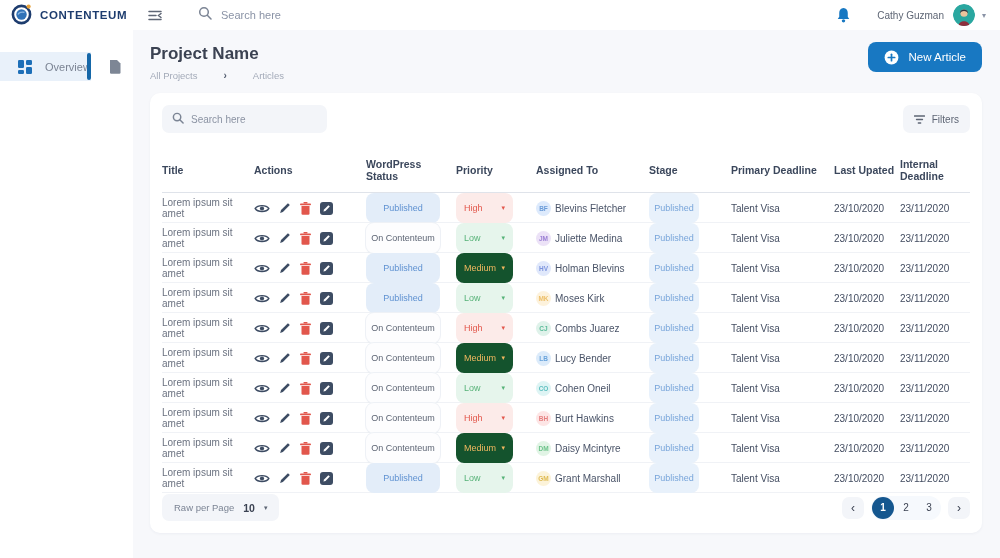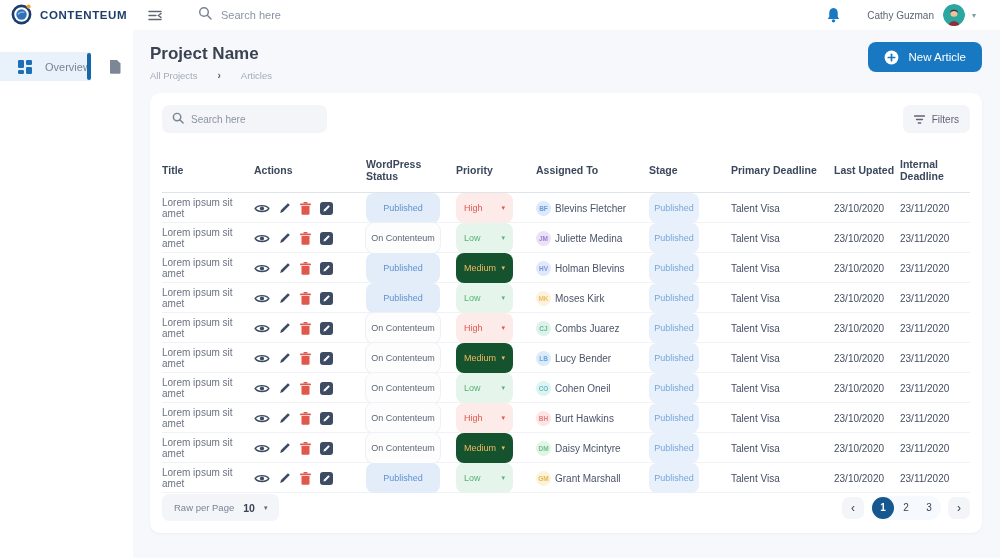--- a/index.html
+++ b/index.html
@@ -8,41 +8,41 @@
 
   
   .topbar { height:30px; background:#fff; display:flex; align-items:center; position:relative; z-index:3; }
   .logo { display:flex; align-items:center; gap:6px; margin-left:10px; width:112px; }
   .logo-text { color:#1d3c6e; font-weight:bold; font-size:11.5px; letter-spacing:.6px; }
   .collapse-btn { margin-left:26px; cursor:pointer; display:flex; align-items:center; }
   .topbar-search { margin-left:34px; display:flex; align-items:center; gap:9px; }
   .topbar-search input { border:none; outline:none; background:transparent; font-size:11px; color:#6b7280;
     font-family:"Liberation Sans", sans-serif; width:150px; }
   .topbar-search input::placeholder { color:#8a93a6; }
-  .topbar-right { margin-left:auto; display:flex; align-items:center; margin-right:24px; }
+  .topbar-right { margin-left:auto; display:flex; align-items:center; margin-right:14px; }
   .bell { margin-right:26px; cursor:pointer; display:flex; }
   .user-name { font-size:10px; color:#5d6574; margin-right:9px; }
   .avatar { width:22px; height:22px; border-radius:50%; overflow:hidden; display:flex; }
   .user-caret { font-size:8px; color:#8a93a6; margin-left:7px; }
 
   
   .app { display:flex; height:528px; }
   .sidebar { width:133px; background:#fff; display:flex; flex-direction:row; padding-top:22px; flex-shrink:0; }
   .side-item { height:29px; display:flex; align-items:center; gap:13px; padding-left:17px;
     color:#7b8494; font-size:11px; position:relative; margin-bottom:2px; cursor:pointer; }
   .side-item .ic { width:15px; display:flex; justify-content:center; color:#7d8695; }
   .side-item.active { background:#e9f1fa; }
   .side-item.active .ic { color:#1d6fb8; }
   .side-item.active::after { content:""; position:absolute; right:0; top:1px; bottom:1px; width:4px;
     background:#1567a8; border-radius:2px; }
   .side-footer { margin-top:auto; margin-bottom:38px; }
 
   .main { flex:1; background:#f7f8fb; position:relative; padding:14px 18px 0 17px; }
   .page-title { font-size:17px; font-weight:600; color:#3b4252; }
-  .breadcrumb { margin-top:6px; display:flex; align-items:center; gap:20px; font-size:9.5px; color:#a3aab8; }
+  .breadcrumb { margin-top:6px; display:flex; align-items:center; gap:26px; font-size:9.5px; color:#a3aab8; }
   .bc-sep { color:#525c6e; font-size:10px; font-weight:bold; }
   .new-article { position:absolute; top:12px; right:18px; height:30px; background:#1878c2; color:#fff;
     border:none; border-radius:8px; font-size:11.5px; display:flex; align-items:center; gap:9px;
     padding:0 16px; cursor:pointer; font-family:"Liberation Sans", sans-serif; }
 
   
   .card { margin-top:12px; background:#fff; border-radius:10px; height:440px; position:relative;
     padding:12px; box-shadow:0 1px 3px rgba(40,60,90,.05); }
   .search-box { width:165px; height:28px; background:#f3f5f9; border-radius:7px; display:flex;
     align-items:center; gap:7px; padding:0 10px; }

